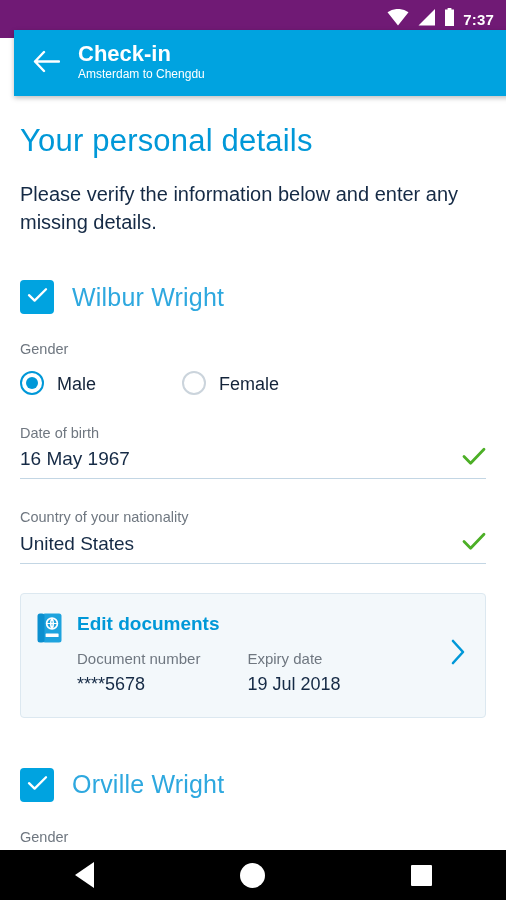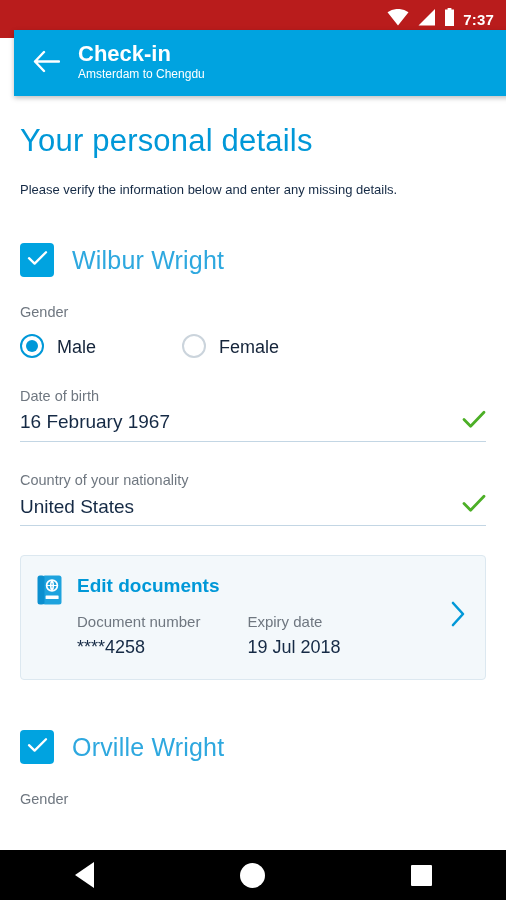--- a/index.html
+++ b/index.html
@@ -7,21 +7,21 @@
     width:506px; height:900px;
     background:#ffffff;
     font-family:"Liberation Sans", sans-serif;
     overflow:hidden;
   }
   #app { position:relative; width:506px; height:900px; overflow:hidden; background:#fff; }
 
   
   .statusbar{
     position:absolute; top:0; left:0; width:506px; height:38px;
-    background:#b91c1c;
+    background:#701a75;
     display:flex; align-items:center; justify-content:flex-end;
     padding-right:12px; gap:8px;
   }
   .sb-icon{ display:block; }
   .sb-time{ color:#fff; font-size:15px; font-weight:700; letter-spacing:.2px; line-height:1; }
 
   
   .appbar{
     position:absolute; top:30px; left:14px; width:506px; height:66px;
     background:#00A3E0;
@@ -40,21 +40,21 @@
   
   .content{
     position:absolute; top:96px; left:0; width:506px; height:754px;
     background:#fff; overflow:hidden;
   }
   .page-title{
     color:#0098D8; font-size:31px; font-weight:300; letter-spacing:.2px;
     padding:26px 20px 0 20px; line-height:1.2;
   }
   .page-desc{
-    color:#152A45; font-size:13px; font-weight:400; line-height:1.38;
+    color:#152A45; font-size:20px; font-weight:400; line-height:1.38;
     padding:22px 28px 0 20px;
   }
 
   
   .passenger{ padding:0 20px; }
   .pax-head{ display:flex; align-items:center; gap:18px; padding-top:44px; }
   .checkbox{
     width:34px; height:34px; border-radius:4px; background:#00A3E0;
     display:flex; align-items:center; justify-content:center; flex:0 0 auto;
     cursor:pointer;
@@ -192,21 +192,21 @@
           <div class="radio-opt second">
             <span class="radio"></span>
             <span class="radio-label">Female</span>
           </div>
         </div>
       </div>
 
       <div class="field">
         <div class="field-label">Date of birth</div>
         <div class="field-value-row">
-          <span class="field-value">16 February 1967</span>
+          <span class="field-value">16 May 1967</span>
           <span class="ok-check">
             <svg width="24" height="19" viewBox="0 0 24 19">
               <path d="M2 9.6 8.6 16.2 22 2.2" fill="none" stroke="#4CAF26" stroke-width="2.8" stroke-linecap="round" stroke-linejoin="round"></path>
             </svg>
           </span>
         </div>
       </div>
 
       <div class="field">
         <div class="field-label">Country of your nationality</div>
@@ -228,21 +228,21 @@
             <circle cx="15" cy="11.5" r="5.4" fill="none" stroke="#fff" stroke-width="1.7"></circle>
             <path d="M15 6.1v10.8M9.6 11.5h10.8M15 6.1c2.1 2.4 2.1 8.4 0 10.8M15 6.1c-2.1 2.4-2.1 8.4 0 10.8" fill="none" stroke="#fff" stroke-width="1.1"></path>
             <rect x="8.6" y="21.5" width="13" height="3.6" rx="0.6" fill="#fff"></rect>
           </svg>
         </span>
         <div class="doc-body">
           <div class="doc-link">Edit documents</div>
           <div class="doc-cols">
             <div class="doc-col">
               <div class="doc-col-label">Document number</div>
-              <div class="doc-col-value">****4258</div>
+              <div class="doc-col-value">****5678</div>
             </div>
             <div class="doc-col second">
               <div class="doc-col-label">Expiry date</div>
               <div class="doc-col-value">19 Jul 2018</div>
             </div>
           </div>
         </div>
         <span class="doc-chevron">
           <svg width="18" height="30" viewBox="0 0 18 30">
             <path d="M4 4 14 15 4 26" fill="none" stroke="#0098D8" stroke-width="2.6" stroke-linecap="round" stroke-linejoin="round"></path>

